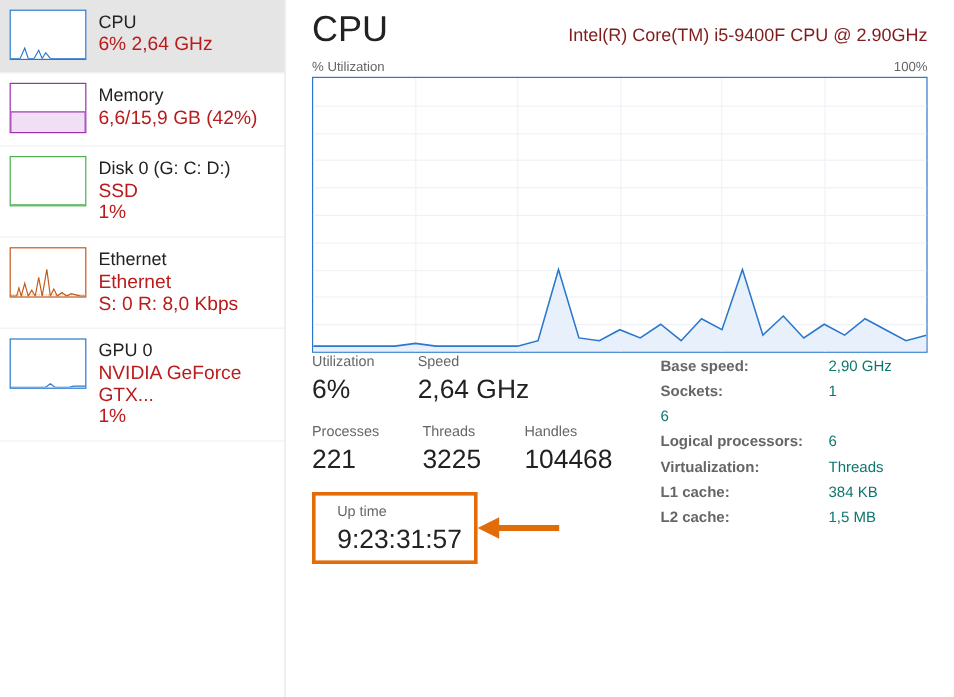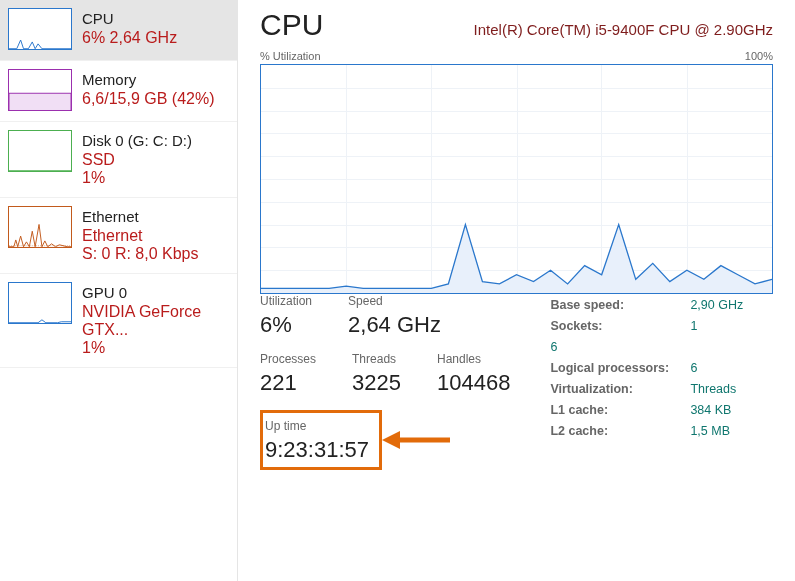--- a/index.html
+++ b/index.html
@@ -69,21 +69,21 @@
   .grid-h { position:absolute; left:0; right:0; border-top:1px solid #eef2f7;}
   .grid-v { position:absolute; top:0; bottom:0; border-left:1px solid #eef2f7;}
   .chart-axislabels { display:flex; justify-content:space-between; font-size:11px; color:#666; margin-top:4px; margin-bottom:12px;}
   .stats { display:flex; gap:26px; }
   .statcol-left { flex: 0 0 auto; display:flex; flex-direction:column; gap:14px;}
   .statrow { display:flex; gap:36px; }
   .stat-label { font-size:12px; color:#666; margin-bottom:4px;}
   .stat-big { font-size:22px; color:#222; }
   .uptime-box {
     border:3px solid #e26b0a;
-    padding:6px 10px 4px 2px;
+    padding:6px 10px 4px 18px;
     display:inline-block;
     position:relative;
   }
   .uptime-arrow {
     position:absolute;
     left:100%;
     top:50%;
     transform:translateY(-50%);
     display:flex;
     align-items:center;

